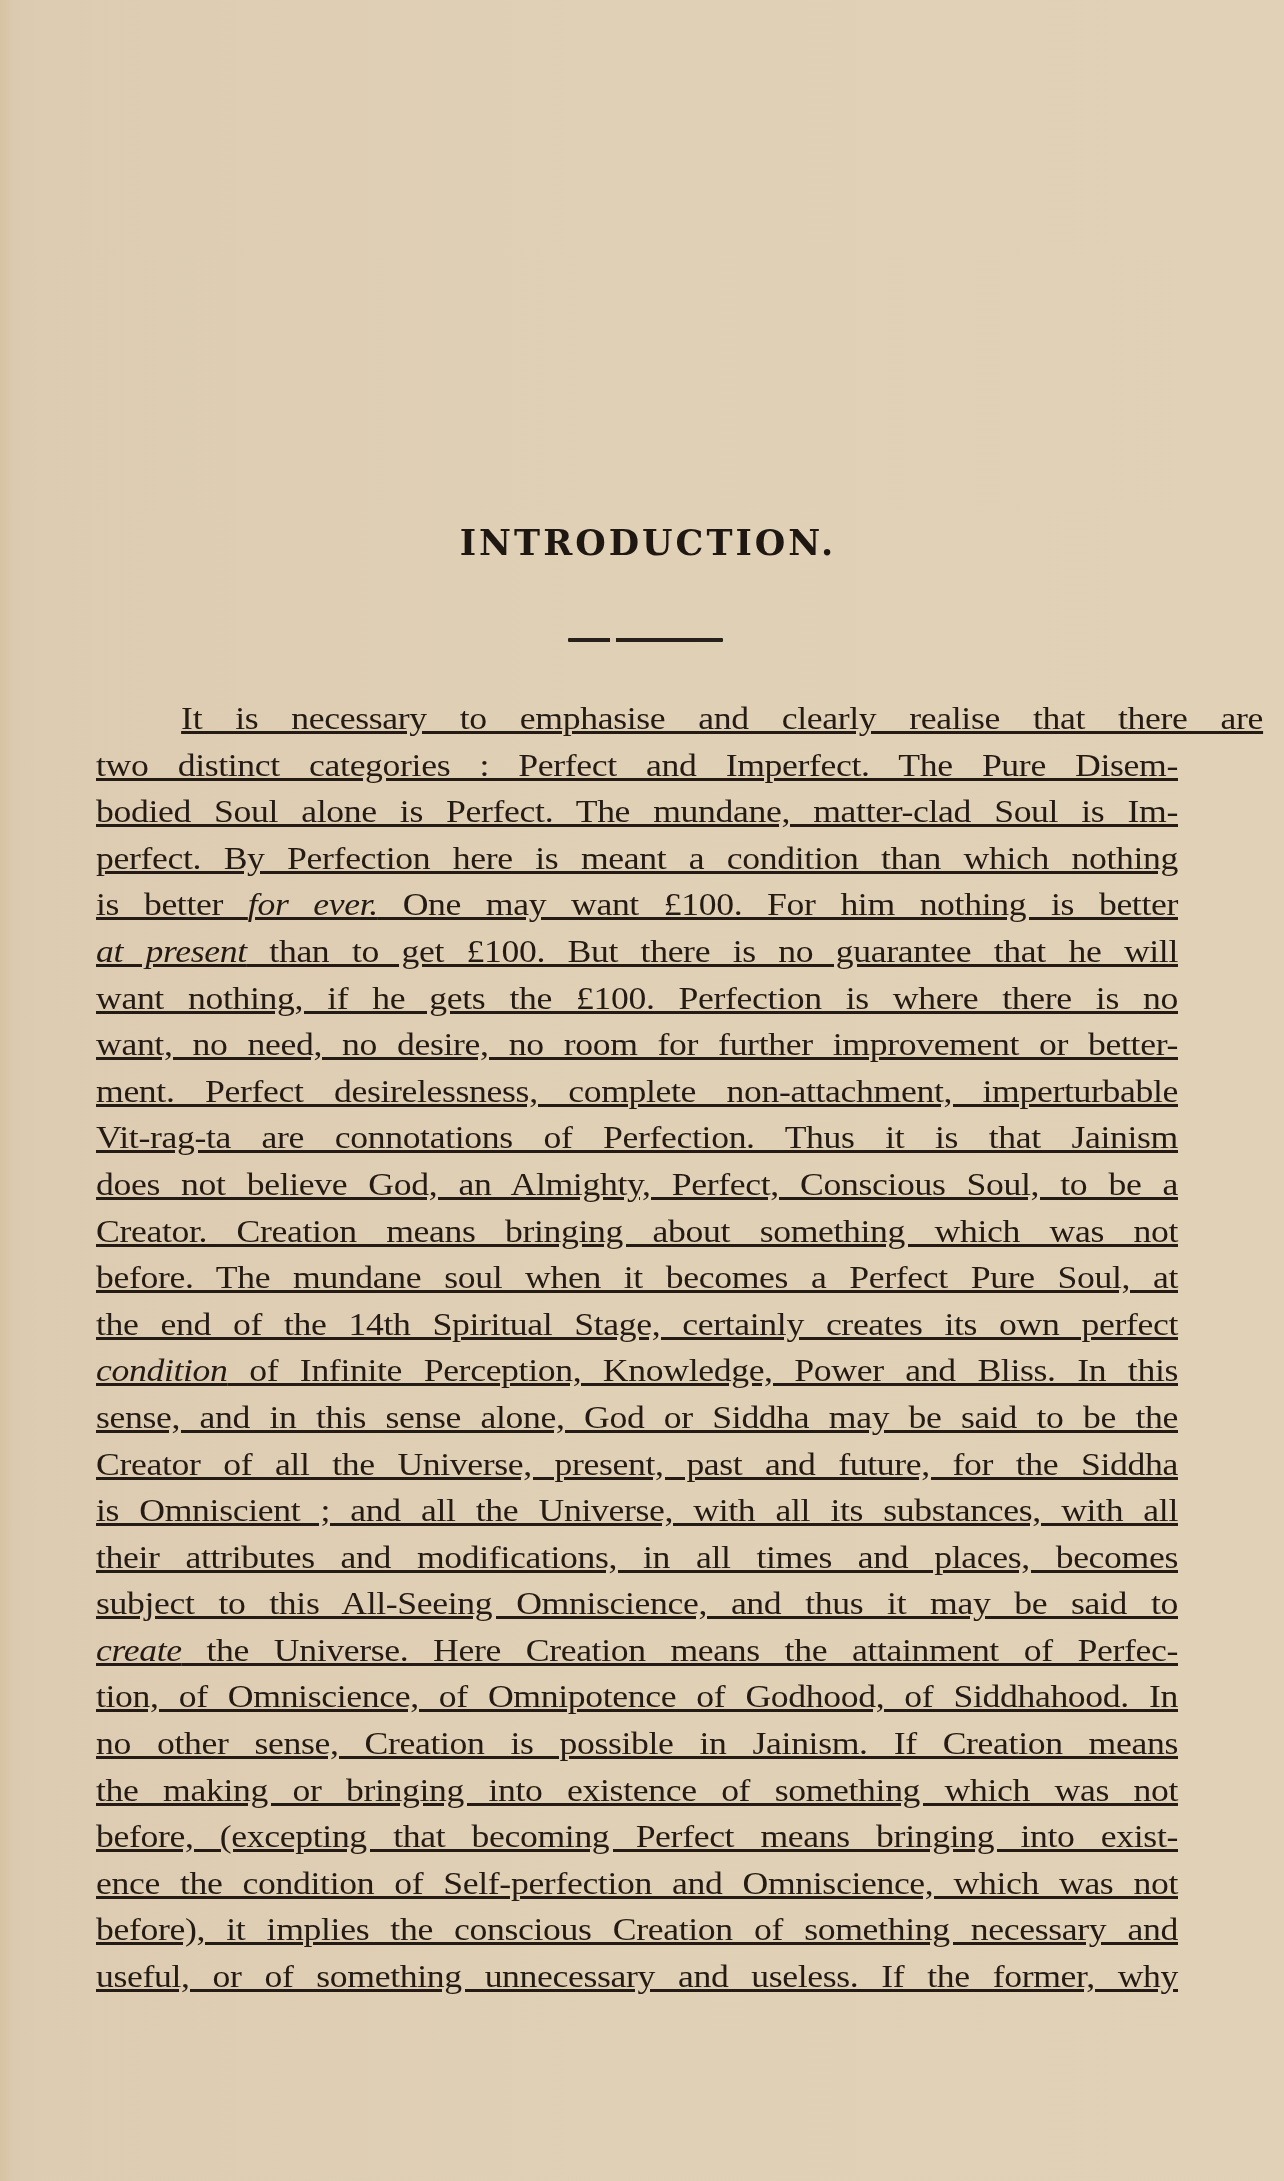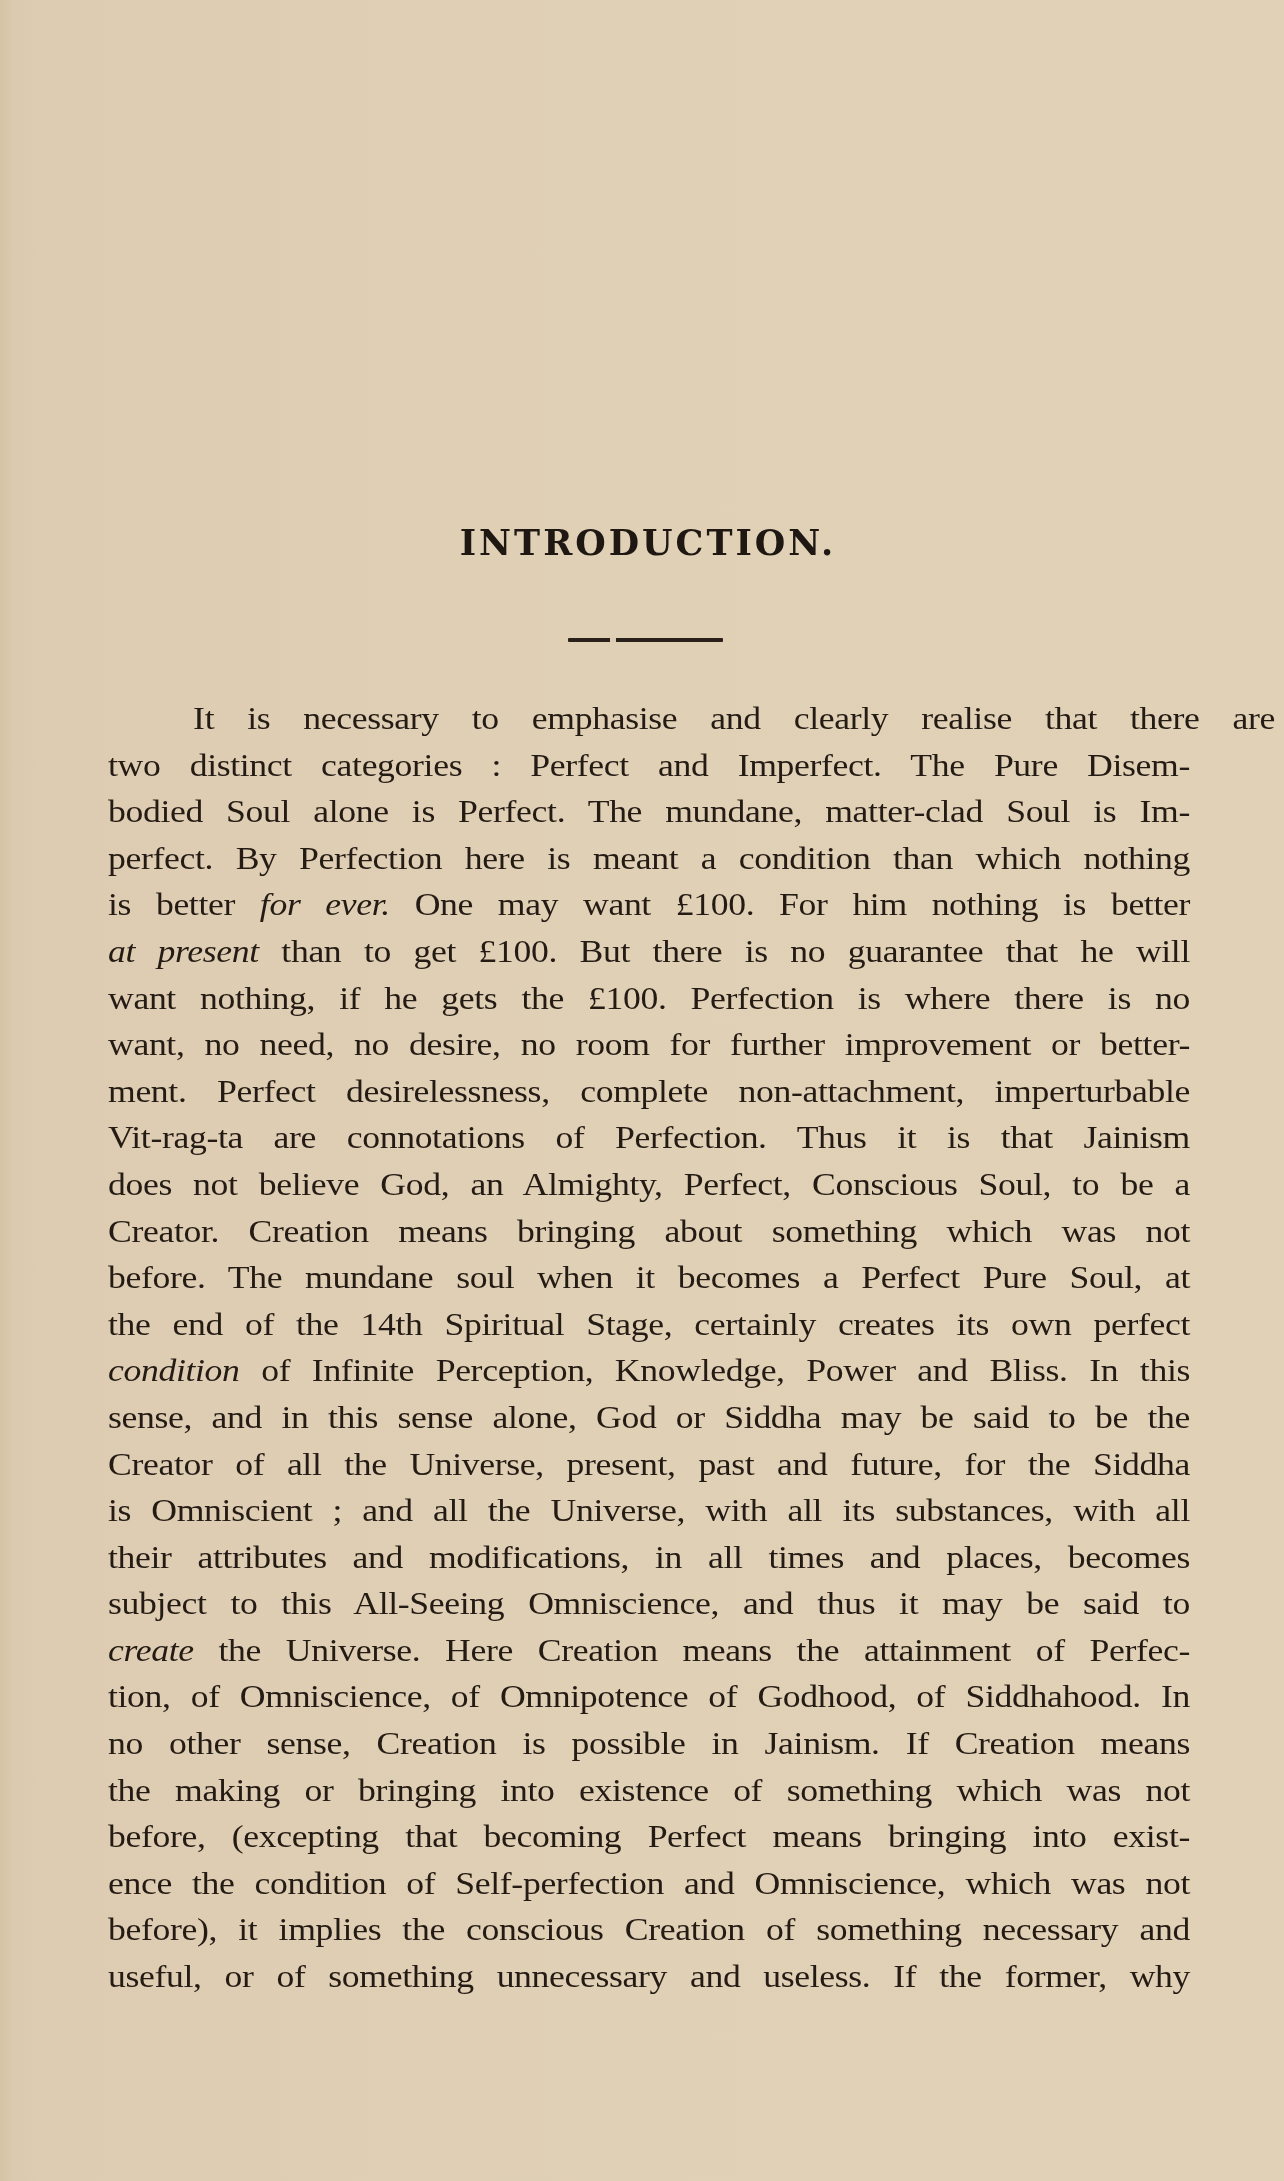--- a/index.html
+++ b/index.html
@@ -49,23 +49,24 @@
       content: "";
       position: absolute;
       left: 42px;
       top: 0;
       width: 6px;
       height: 4px;
       background: #ddccb1;
     }
     .body-text {
       position: absolute;
-      left: 108px;
+      left: 96px;
       top: 696px;
       width: 1082px;
+      text-decoration: underline;
     }
     .line {
       display: block;
       height: 46.6px;
       line-height: 46.6px;
       font-size: 31px;
       white-space: nowrap;
       text-align: justify;
       text-align-last: justify;
       transform-origin: left center;

